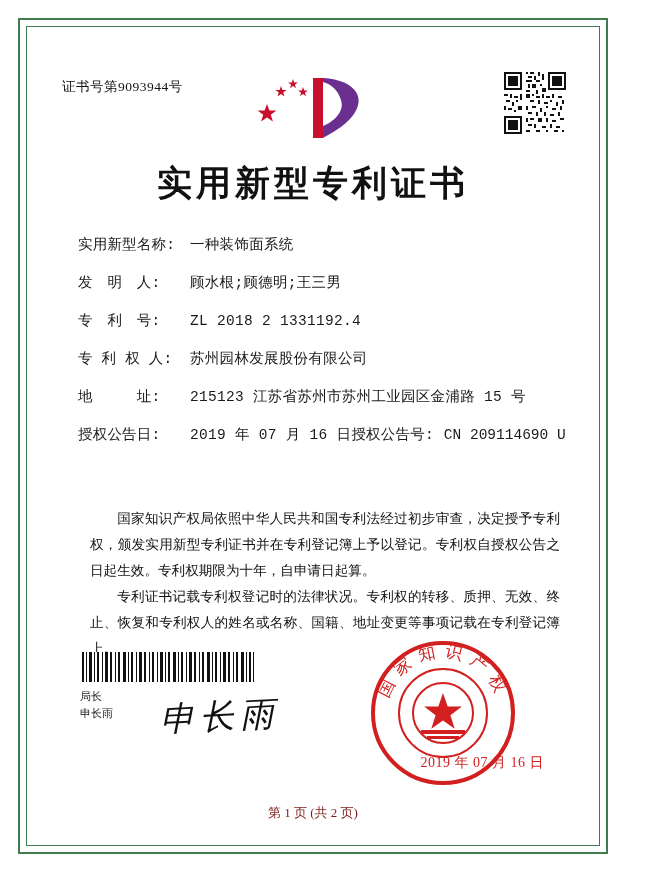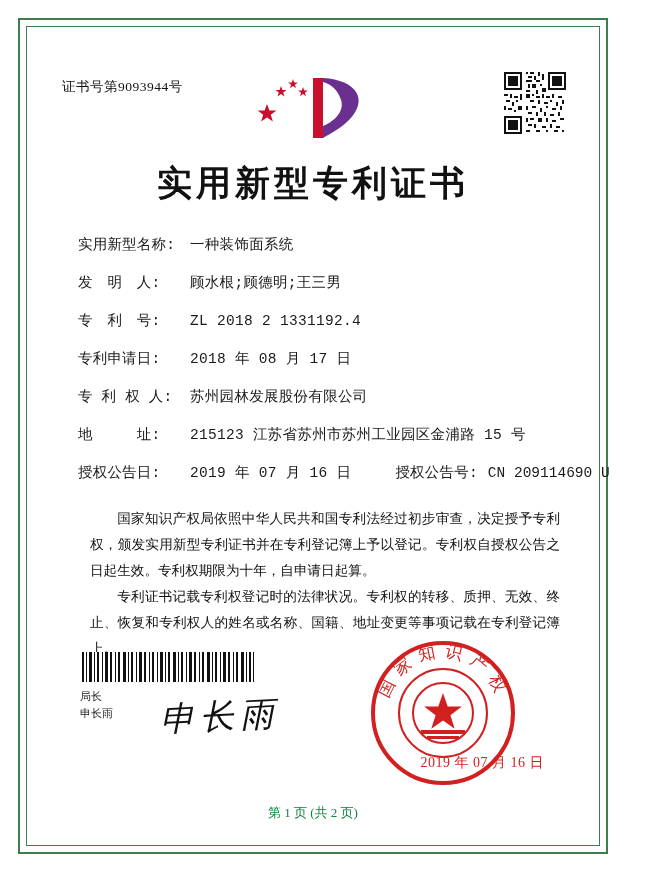--- a/index.html
+++ b/index.html
@@ -104,21 +104,20 @@
   }
   .field-label {
     width: 112px;
     flex: none;
     letter-spacing: 0.2px;
   }
   .field-value {
     letter-spacing: 0.3px;
   }
   .field-row.pair .second-label {
-    margin-left: 44px;
     letter-spacing: 0.2px;
   }
   .field-row.pair .second-value {
     margin-left: 10px;
   }
 
   
   .body-text {
     position: absolute;
     left: 36px;
@@ -181,21 +180,21 @@
   }
 
   
   .page-footer {
     position: absolute;
     left: 0;
     right: 0;
     bottom: 8px;
     text-align: center;
     font-size: 13px;
-    color: #15803d;
+    color: #7f1d1d;
   }
 </style>
 </head>
 <body>
 
 <div class="page">
 
   <div class="border-outer"></div>
   <div class="border-inner"></div>
 
@@ -313,24 +312,20 @@
       <div class="field-row">
         <span class="field-label">发　明　人:</span>
         <span class="field-value">顾水根;顾德明;王三男</span>
       </div>
 
       <div class="field-row">
         <span class="field-label">专　利　号:</span>
         <span class="field-value">ZL 2018 2 1331192.4</span>
       </div>
 
-      <div class="field-row">
-        <span class="field-label">专利申请日:</span>
-        <span class="field-value">2018 年 08 月 17 日</span>
-      </div>
 
       <div class="field-row">
         <span class="field-label">专 利 权 人:</span>
         <span class="field-value">苏州园林发展股份有限公司</span>
       </div>
 
       <div class="field-row">
         <span class="field-label">地　　　址:</span>
         <span class="field-value">215123 江苏省苏州市苏州工业园区金浦路 15 号</span>
       </div>

